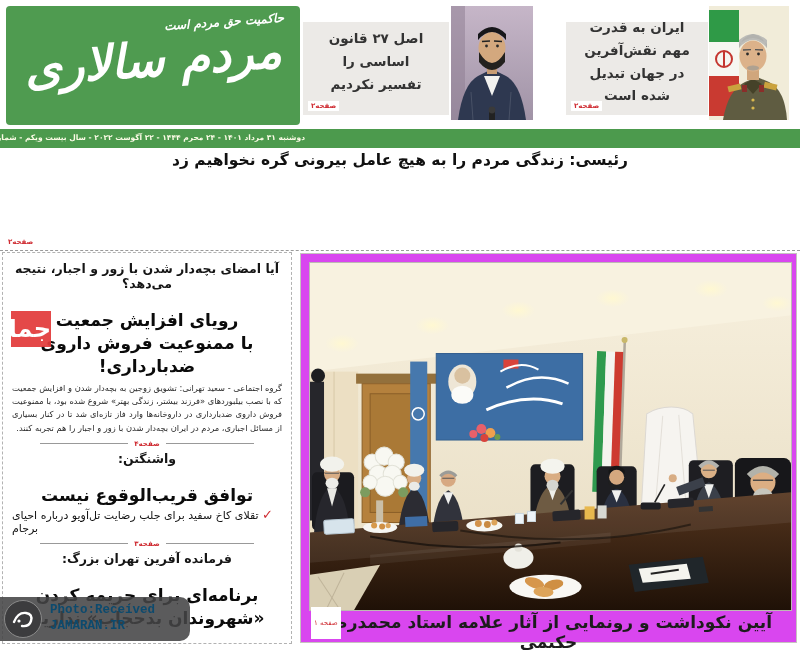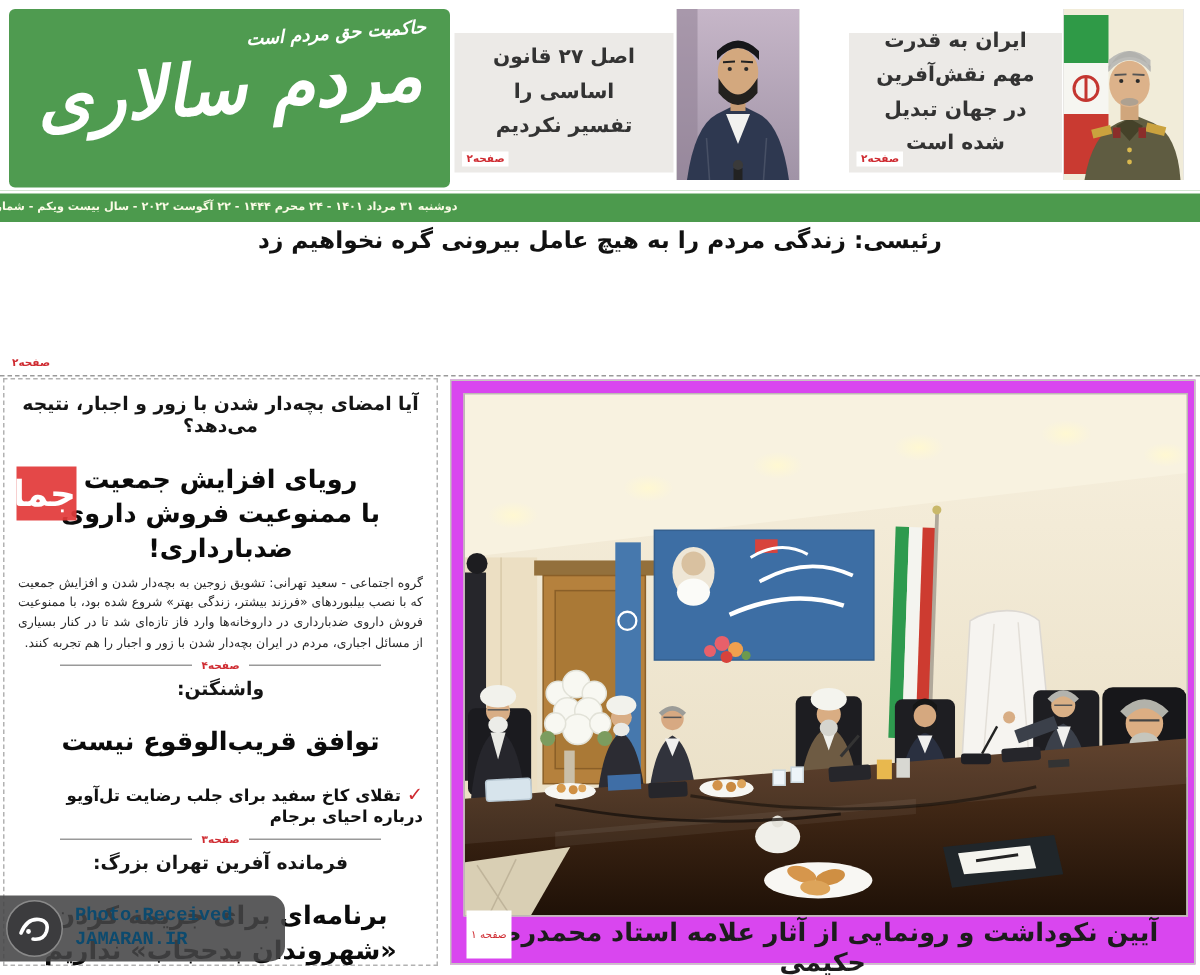--- a/index.html
+++ b/index.html
@@ -37,21 +37,21 @@
   .lead-page{left:8px;top:238px;color:#cf2b31;font-size:7px;font-weight:bold;direction:rtl;}
   .rule-dashed{left:0;top:250px;width:800px;border-top:1px dashed #9a9a9a;height:0;}
 
   
   .leftcol{left:2px;top:252px;width:290px;height:392px;border:1px dashed #b2b2b2;
         box-sizing:border-box;padding:5px 9px 0 9px;direction:rtl;}
   .kicker{font-size:12.5px;font-weight:bold;text-align:center;color:#151515;margin-top:3px;}
   .hline{font-size:17px;font-weight:bold;text-align:center;color:#0b0b0b;line-height:1.35;
         white-space:pre-line;margin-top:18px;}
   .bodytxt{font-size:8.3px;color:#2b2b2b;text-align:justify;line-height:1.6;margin-top:4px;}
-  .bullet{font-size:11px;font-weight:bold;color:#111;text-align:right;margin-top:16px;}
+  .bullet{font-size:11px;font-weight:normal;color:#111;text-align:left;margin-top:0;}
   .bullet .chk{color:#cf2b31;font-size:13px;}
   .sep{display:flex;align-items:center;gap:6px;margin:5px 28px 2px 28px;}
   .sep .ln{flex:1;border-top:1px solid #999;height:0;}
   .sep .pg{color:#cf2b31;font-size:7px;font-weight:bold;white-space:nowrap;}
   .redmark{position:absolute;left:-1px;top:50px;width:40px;height:36px;background:#e23b3b;
         color:#ffffff;font-size:24px;font-weight:bold;overflow:hidden;line-height:36px;
         text-align:center;opacity:.93;}
 
   
   .photoblock{left:300px;top:253px;width:497px;height:390px;background:#d946ef;

